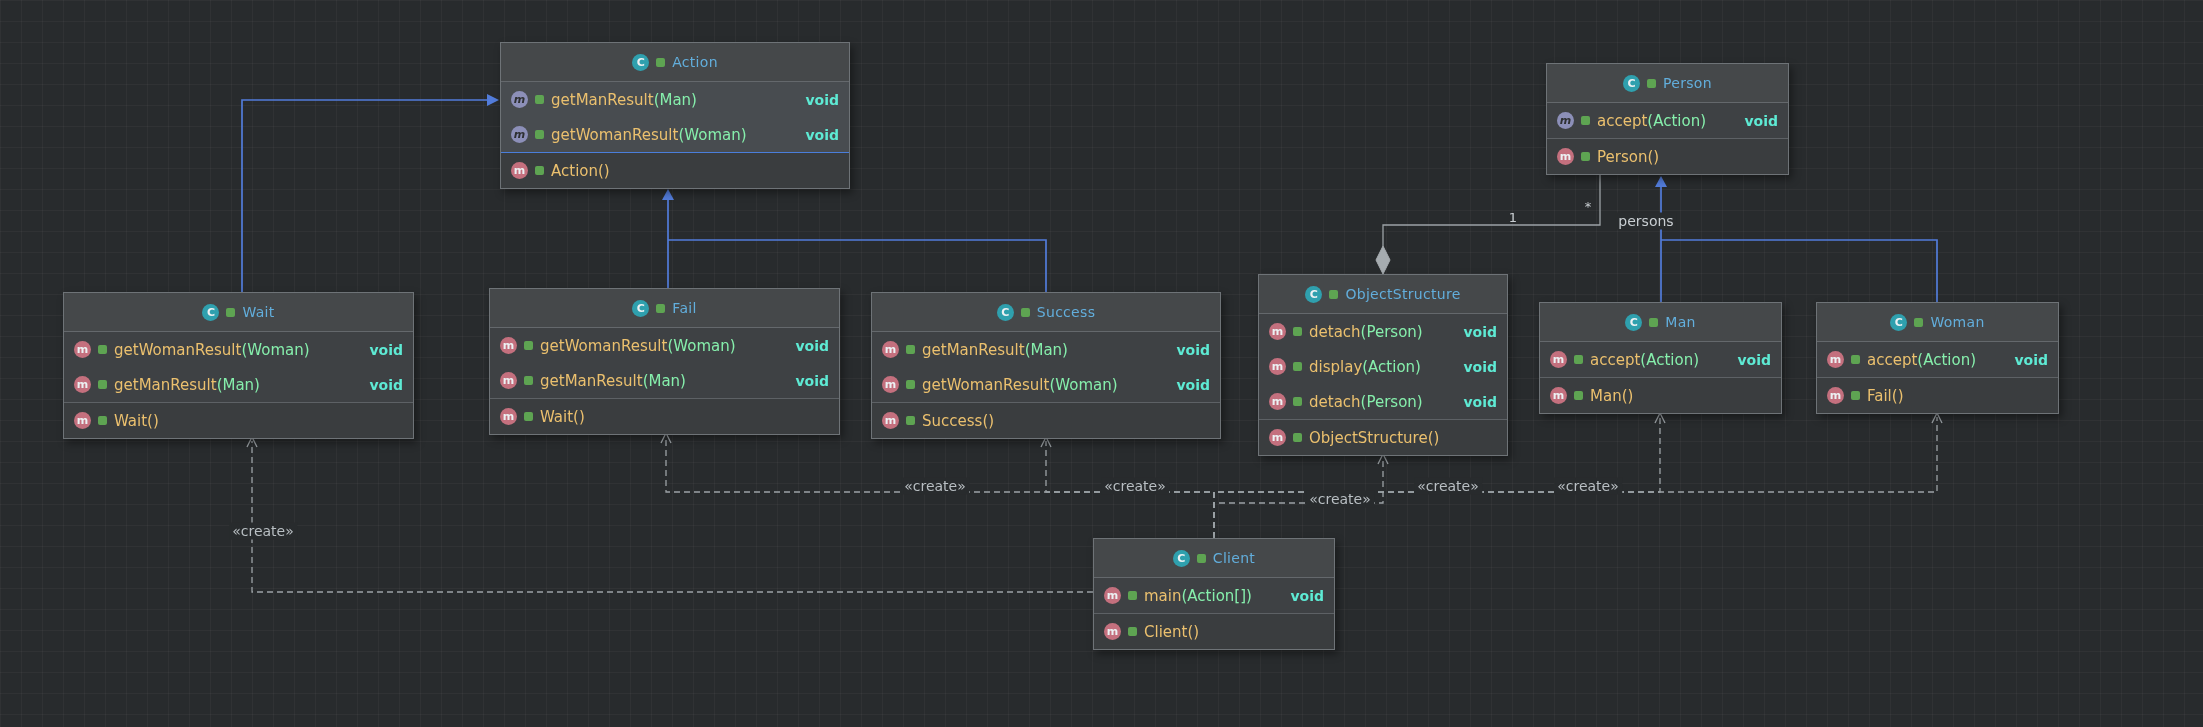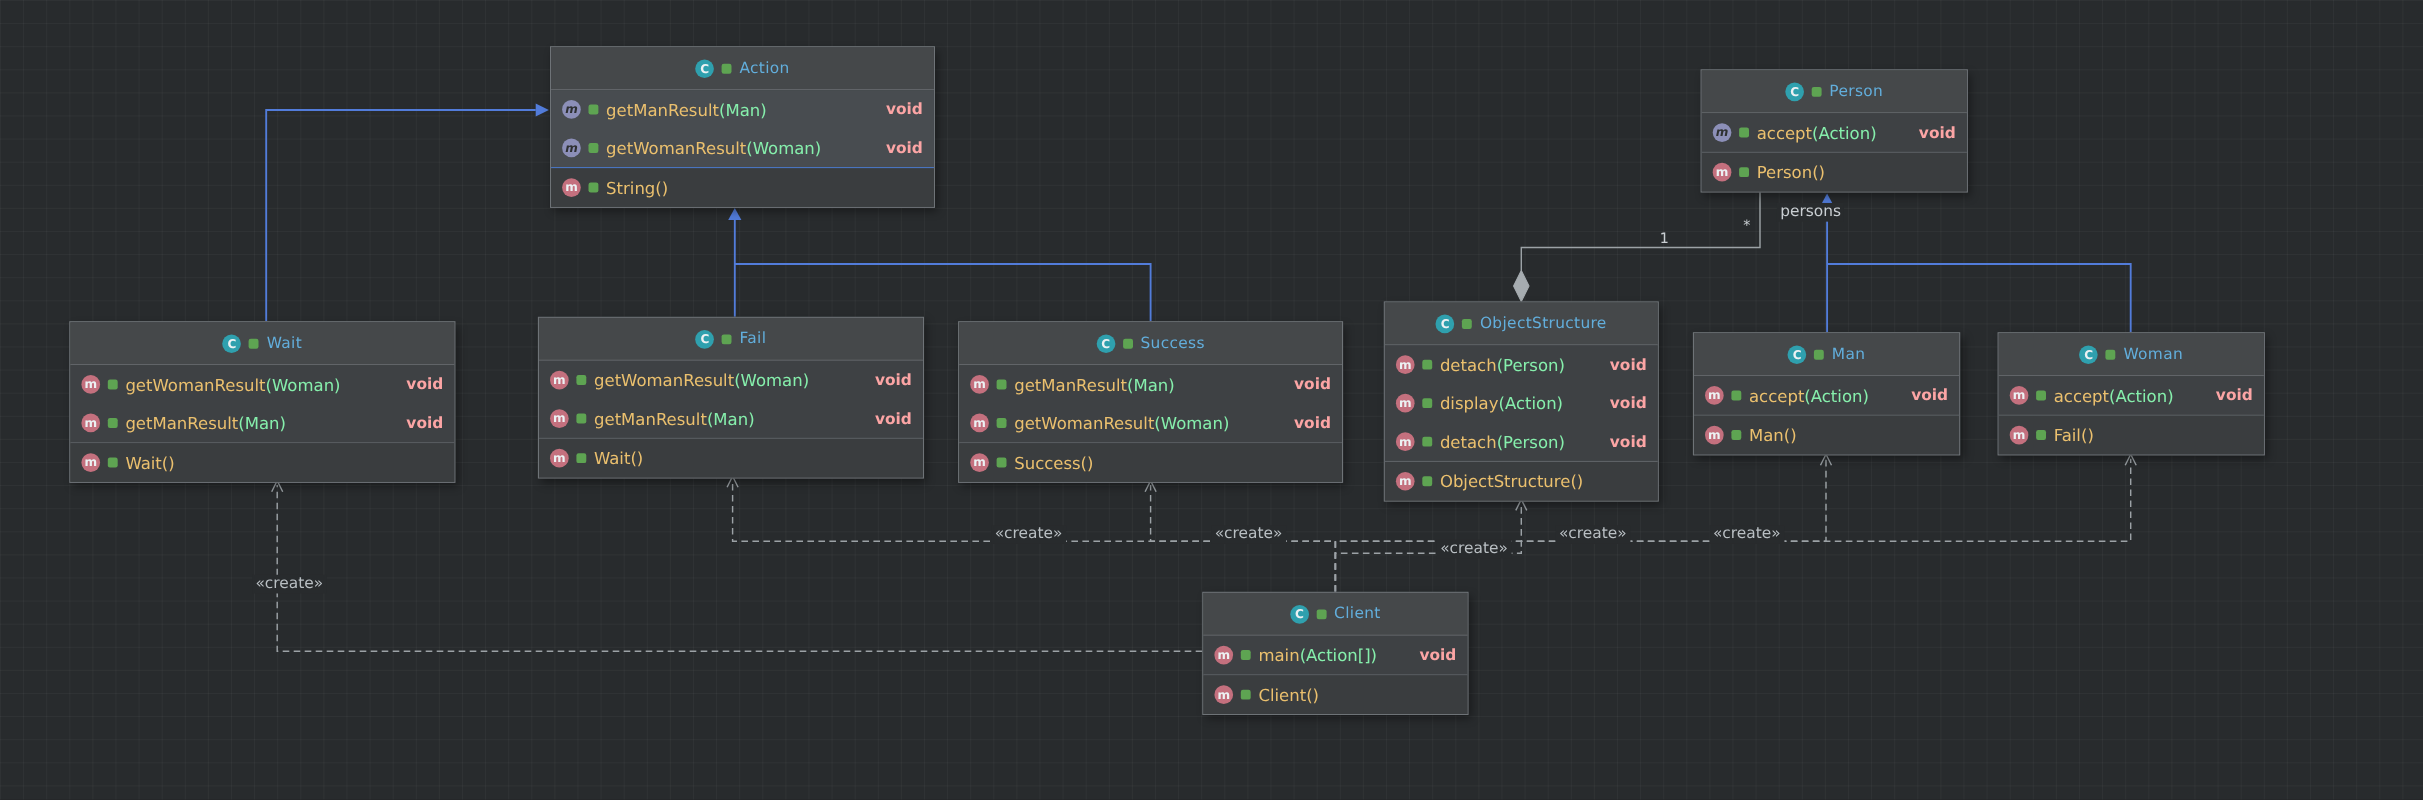--- a/index.html
+++ b/index.html
@@ -34,21 +34,21 @@
     display:flex;align-items:center;justify-content:center;
     font-size:11px;font-weight:bold;color:#ECF1F3;
   }
   .icon-class{background:#2FA0AE;}
   .icon-method{background:#C4707E;}
   .icon-abstract{background:#8C8FB8;font-style:italic;color:#2e3032;}
   .icon-tiny{width:9px;height:9px;min-width:9px;background:#5EA452;border-radius:2px;}
   .sig .mname{color:#EBC06E;margin-top:28px;}
   .sig .mparams{color:#86efac;}
   .ctor-label{color:#EBC06E;}
-  .ret{margin-left:auto;color:#fca5a5;font-weight:bold;font-size:14px;padding-left:14px;}
+  .ret{margin-left:auto;color:#5eead4;font-weight:bold;font-size:14px;padding-left:14px;}
   .edge-label{
     position:absolute;z-index:2;transform:translate(-50%,-50%);
     background:#282b2d;color:#B9BFC3;font-size:14px;padding:0 3px;line-height:17px;
   }
   .edge-label.mult{background:transparent;color:#C9CED2;font-size:13px;}
   .edge-label.role{background:#282b2d;color:#C9CED2;font-size:14px;}
 </style>
 </head>
 <body>
 
@@ -95,21 +95,21 @@
             <span class="icon-abstract">m</span>
             <span class="icon-tiny"></span>
             <span class="sig"><span class="mname">getWomanResult</span><span class="mparams">(Woman)</span></span>
             <span class="ret">void</span>
           </div>
         </div>
         <div class="compartment ctors">
           <div class="member-row">
             <span class="icon-method">m</span>
             <span class="icon-tiny"></span>
-            <span class="ctor-label">String()</span>
+            <span class="ctor-label">Action()</span>
           </div>
         </div>
       </div>
       <div class="class-box" style="left: 1546px; top: 63px; width: 243px;">
         <div class="class-header">
           <span class="icon-class">C</span>
           <span class="icon-tiny"></span>
           <span class="class-title">Person</span>
         </div>
         <div class="compartment methods">
@@ -315,15 +315,15 @@
     </div>
   <div id="labels">
       <div class="edge-label " style="left: 263px; top: 531px;">«create»</div>
       <div class="edge-label " style="left: 935px; top: 486px;">«create»</div>
       <div class="edge-label " style="left: 1135px; top: 486px;">«create»</div>
       <div class="edge-label " style="left: 1340px; top: 499px;">«create»</div>
       <div class="edge-label " style="left: 1448px; top: 486px;">«create»</div>
       <div class="edge-label " style="left: 1588px; top: 486px;">«create»</div>
       <div class="edge-label mult" style="left: 1513px; top: 217px;">1</div>
       <div class="edge-label mult" style="left: 1588px; top: 206px;">*</div>
-      <div class="edge-label role" style="left: 1646px; top: 193px;">persons</div>
+      <div class="edge-label role" style="left: 1646px; top: 221px;">persons</div>
     </div>
 </div>
 
 </body></html>

